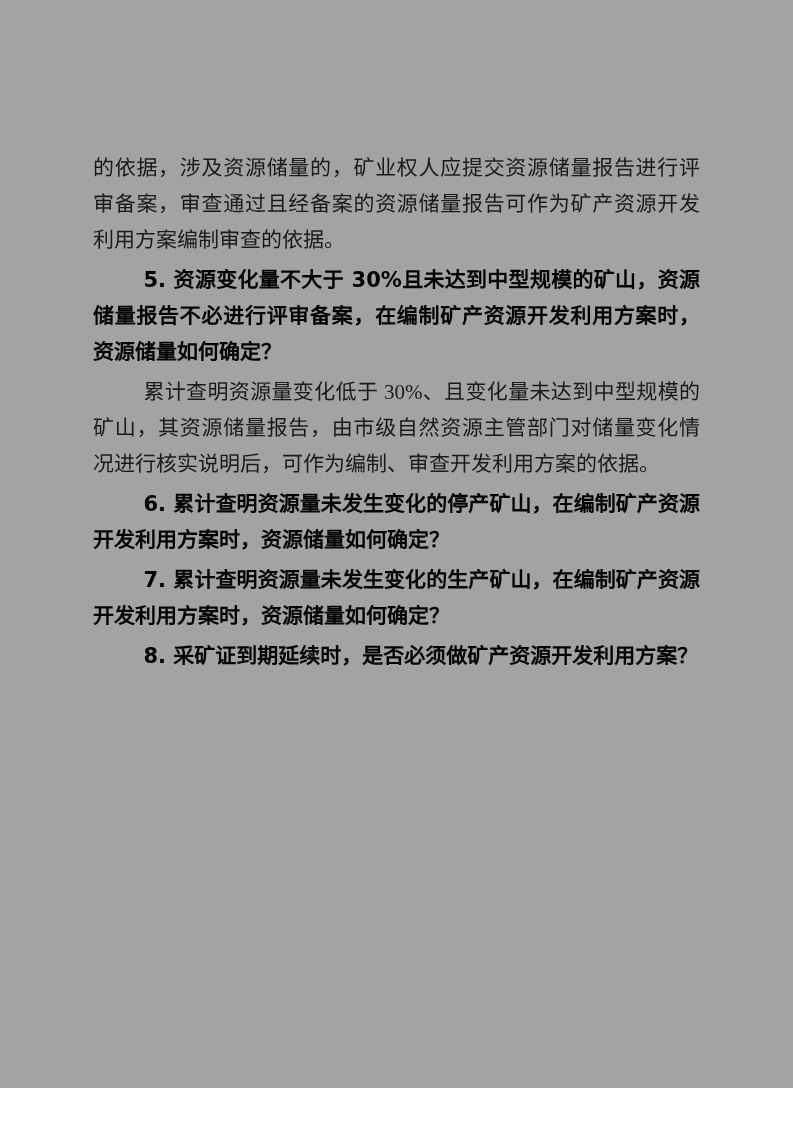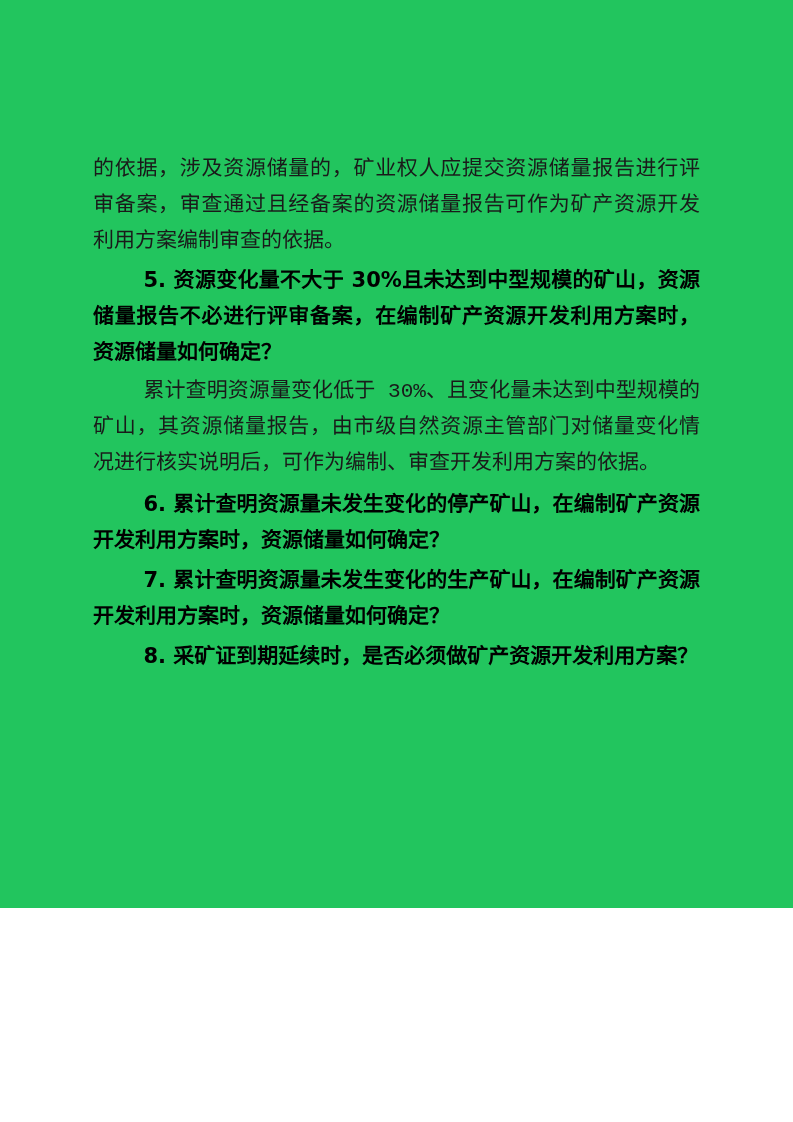--- a/index.html
+++ b/index.html
@@ -12,22 +12,22 @@
     height: 1122px;
     overflow: hidden;
     position: relative;
     font-family: "DejaVu Serif", serif;
   }
   .page {
     position: absolute;
     top: 0;
     left: 0;
     width: 793px;
-    height: 908px;
-    background: #22c55e;
+    height: 1088px;
+    background: #a3a3a3;
   }
   .page-content {
     position: absolute;
     top: 150px;
     left: 93px;
     width: 607px;
     color: #111111;
   }
   p.para {
     margin: 0;
@@ -42,21 +42,21 @@
   p.para.continuation {
     text-indent: 0;
   }
   p.para.question {
     font-family: "DejaVu Sans", sans-serif;
     font-weight: bold;
     color: #000000;
     margin: 4px 0;
   }
   p.para.answer {
-    font-family: Liberation Mono, monospace;
+    font-family: Liberation Serif, serif;
     font-weight: normal;
   }
 </style>
 </head>
 <body>
 
 <div class="page">
   <div class="page-content">
       <p class="para continuation">的依据，涉及资源储量的，矿业权人应提交资源储量报告进行评审备案，审查通过且经备案的资源储量报告可作为矿产资源开发利用方案编制审查的依据。</p>
       <p class="para question">5. 资源变化量不大于 30%且未达到中型规模的矿山，资源储量报告不必进行评审备案，在编制矿产资源开发利用方案时，资源储量如何确定？</p>

